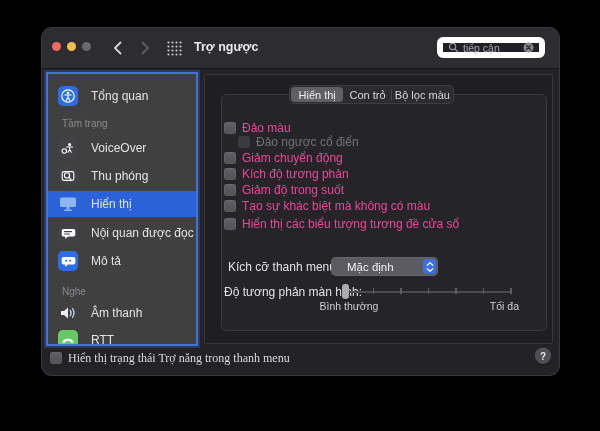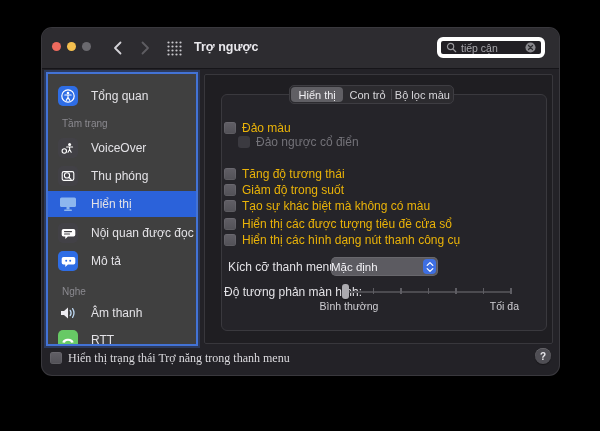--- a/index.html
+++ b/index.html
@@ -11,21 +11,21 @@
   
   #titlebar{position:absolute;left:0;top:0;width:517px;height:40px;background:#2d2c30;border-bottom:1px solid #161519;}
   .traffic{position:absolute;top:13.5px;width:9px;height:9px;border-radius:50%;}
   #tl-red{left:9.5px;background:#ed6a5e;}
   #tl-yellow{left:24.5px;background:#f4bf4e;}
   #tl-gray{left:39.5px;background:#6a696e;}
   .navbtn{position:absolute;top:10px;width:18px;height:20px;display:flex;align-items:center;justify-content:center;}
   #title{position:absolute;left:152px;top:12px;font-size:12.5px;font-weight:700;color:#e9e8ec;}
   #gridbtn{position:absolute;left:122px;top:11px;width:20px;height:18px;display:flex;align-items:center;justify-content:center;}
   #searchfield{position:absolute;left:395px;top:9px;width:108px;height:21px;background:#211f24;
-    border:4px solid #ffffff;border-radius:6px;display:flex;align-items:center;padding:0 5px;box-sizing:border-box;}
+    border:6px solid #ffffff;border-radius:6px;display:flex;align-items:center;padding:0 5px;box-sizing:border-box;}
   #searchfield input{flex:1;min-width:0;background:transparent;border:none;outline:none;color:#a7a6ab;
     font-size:10.5px;font-family:"Liberation Sans",sans-serif;padding:0 0 0 4px;}
   
   #sidebar{position:absolute;left:6px;top:46px;width:148px;height:270px;background:#404040;
     border-radius:0;box-shadow:0 0 0 2px #4373d6,0 0 0 4px rgba(67,115,214,.3);overflow:hidden;}
   .side-row{position:absolute;left:0;width:148px;height:28px;display:flex;align-items:center;gap:13px;
     padding-left:10px;box-sizing:border-box;color:#e3e2e6;font-size:12px;}
   .side-row.sel{background:#2b62da;height:26px;}
   .side-head{position:absolute;left:14px;color:#8b8a90;font-size:10px;}
   .app-icon{width:20px;height:20px;border-radius:5px;display:flex;align-items:center;justify-content:center;flex:0 0 20px;}
@@ -37,27 +37,27 @@
     border:1px solid #3a393e;border-radius:6px;box-sizing:border-box;}
   #tabs{position:absolute;left:84px;top:10px;width:165px;height:19px;background:#2c2b2f;
     border:1px solid #3e3d42;border-radius:5px;display:flex;align-items:stretch;box-sizing:border-box;}
   .tab{display:flex;align-items:center;justify-content:center;font-size:11px;color:#d8d7db;position:relative;}
   .tab.sel{background:#605f64;border-radius:4px;margin:1px;color:#efeef2;font-weight:400;}
   .tab-sep{width:1px;background:#4a494e;margin:3px 0;}
   .cb-row{position:absolute;display:flex;align-items:center;gap:6px;height:16px;}
   .cbox{width:12px;height:12px;border-radius:3px;background:linear-gradient(#615f66,#525157);
     box-shadow:inset 0 0 0 .5px rgba(255,255,255,.12);flex:0 0 12px;}
   .cbox.dis{background:#3b3a40;box-shadow:none;}
-  .cb-label{font-size:12px;color:#eab308;white-space:nowrap;}
+  .cb-label{font-size:12px;color:#ec4899;white-space:nowrap;}
   .cb-label.dis{color:#737278;}
   
   #popup-row{position:absolute;left:23px;top:182px;height:19px;display:flex;align-items:center;}
   #popup-label{font-size:12px;color:#e3e2e6;}
   #popup{position:absolute;left:103px;top:0;width:107px;height:19px;background:#5c5b61;border-radius:5px;
-    display:flex;align-items:center;box-sizing:border-box;padding-left:0;box-shadow:inset 0 0 0 .5px rgba(255,255,255,.15);}
+    display:flex;align-items:center;box-sizing:border-box;padding-left:16px;box-shadow:inset 0 0 0 .5px rgba(255,255,255,.15);}
   #popup .val{font-size:11.5px;color:#f2f1f5;flex:1;}
   #popup .stepper{width:13px;height:15px;background:#3e6fe3;border-radius:4px;margin-right:2px;
     display:flex;align-items:center;justify-content:center;}
   
   #slider-label{position:absolute;left:19px;top:210px;font-size:12px;color:#e3e2e6;}
   #slider-track{position:absolute;left:140px;top:216px;width:166px;height:2px;background:#4c4b50;border-radius:1px;}
   .tick{position:absolute;top:213px;width:1.5px;height:6px;background:#5e5d63;}
   #slider-thumb{position:absolute;left:137px;top:209px;width:6.5px;height:15px;background:#abaaaf;
     border-radius:3px;box-shadow:0 1px 2px rgba(0,0,0,.5);}
   .slider-minmax{position:absolute;top:225px;font-size:10.5px;color:#cfced3;}
@@ -230,39 +230,39 @@
       </div>
 
       <div class="cb-row" style="left:19px;top:45px;">
         <span class="cbox"></span>
         <span class="cb-label">Đảo màu</span>
       </div>
       <div class="cb-row" style="left:33px;top:59px;">
         <span class="cbox dis"></span>
         <span class="cb-label dis">Đảo ngược cổ điển</span>
       </div>
+      <div class="cb-row" style="left:19px;top:75px;">
+        <span class="cbox"></span>
+        <span class="cb-label">Giảm chuyển động</span>
+      </div>
       <div class="cb-row" style="left:19px;top:91px;">
         <span class="cbox"></span>
-        <span class="cb-label">Tăng độ tương thái</span>
+        <span class="cb-label">Kích độ tương phản</span>
       </div>
       <div class="cb-row" style="left:19px;top:107px;">
         <span class="cbox"></span>
         <span class="cb-label">Giảm độ trong suốt</span>
       </div>
       <div class="cb-row" style="left:19px;top:123px;">
         <span class="cbox"></span>
         <span class="cb-label">Tạo sự khác biệt mà không có màu</span>
       </div>
       <div class="cb-row" style="left:19px;top:141px;">
         <span class="cbox"></span>
-        <span class="cb-label">Hiển thị các được tượng tiêu đề cửa sổ</span>
-      </div>
-      <div class="cb-row" style="left:19px;top:157px;">
-        <span class="cbox"></span>
-        <span class="cb-label">Hiển thị các hình dạng nút thanh công cụ</span>
+        <span class="cb-label">Hiển thị các biểu tượng tương đề cửa sổ</span>
       </div>
 
       <div id="popup-row">
         <span id="popup-label">Kích cỡ thanh menu:</span>
         <div id="popup">
           <span class="val">Mặc định</span>
           <span class="stepper">
             <svg width="8" height="12" viewBox="0 0 8 12">
               <path d="M1.2 4.4 L4 1.6 L6.8 4.4 M1.2 7.6 L4 10.4 L6.8 7.6" stroke="#fff" stroke-width="1.3" fill="none" stroke-linecap="round" stroke-linejoin="round"></path>
             </svg>

